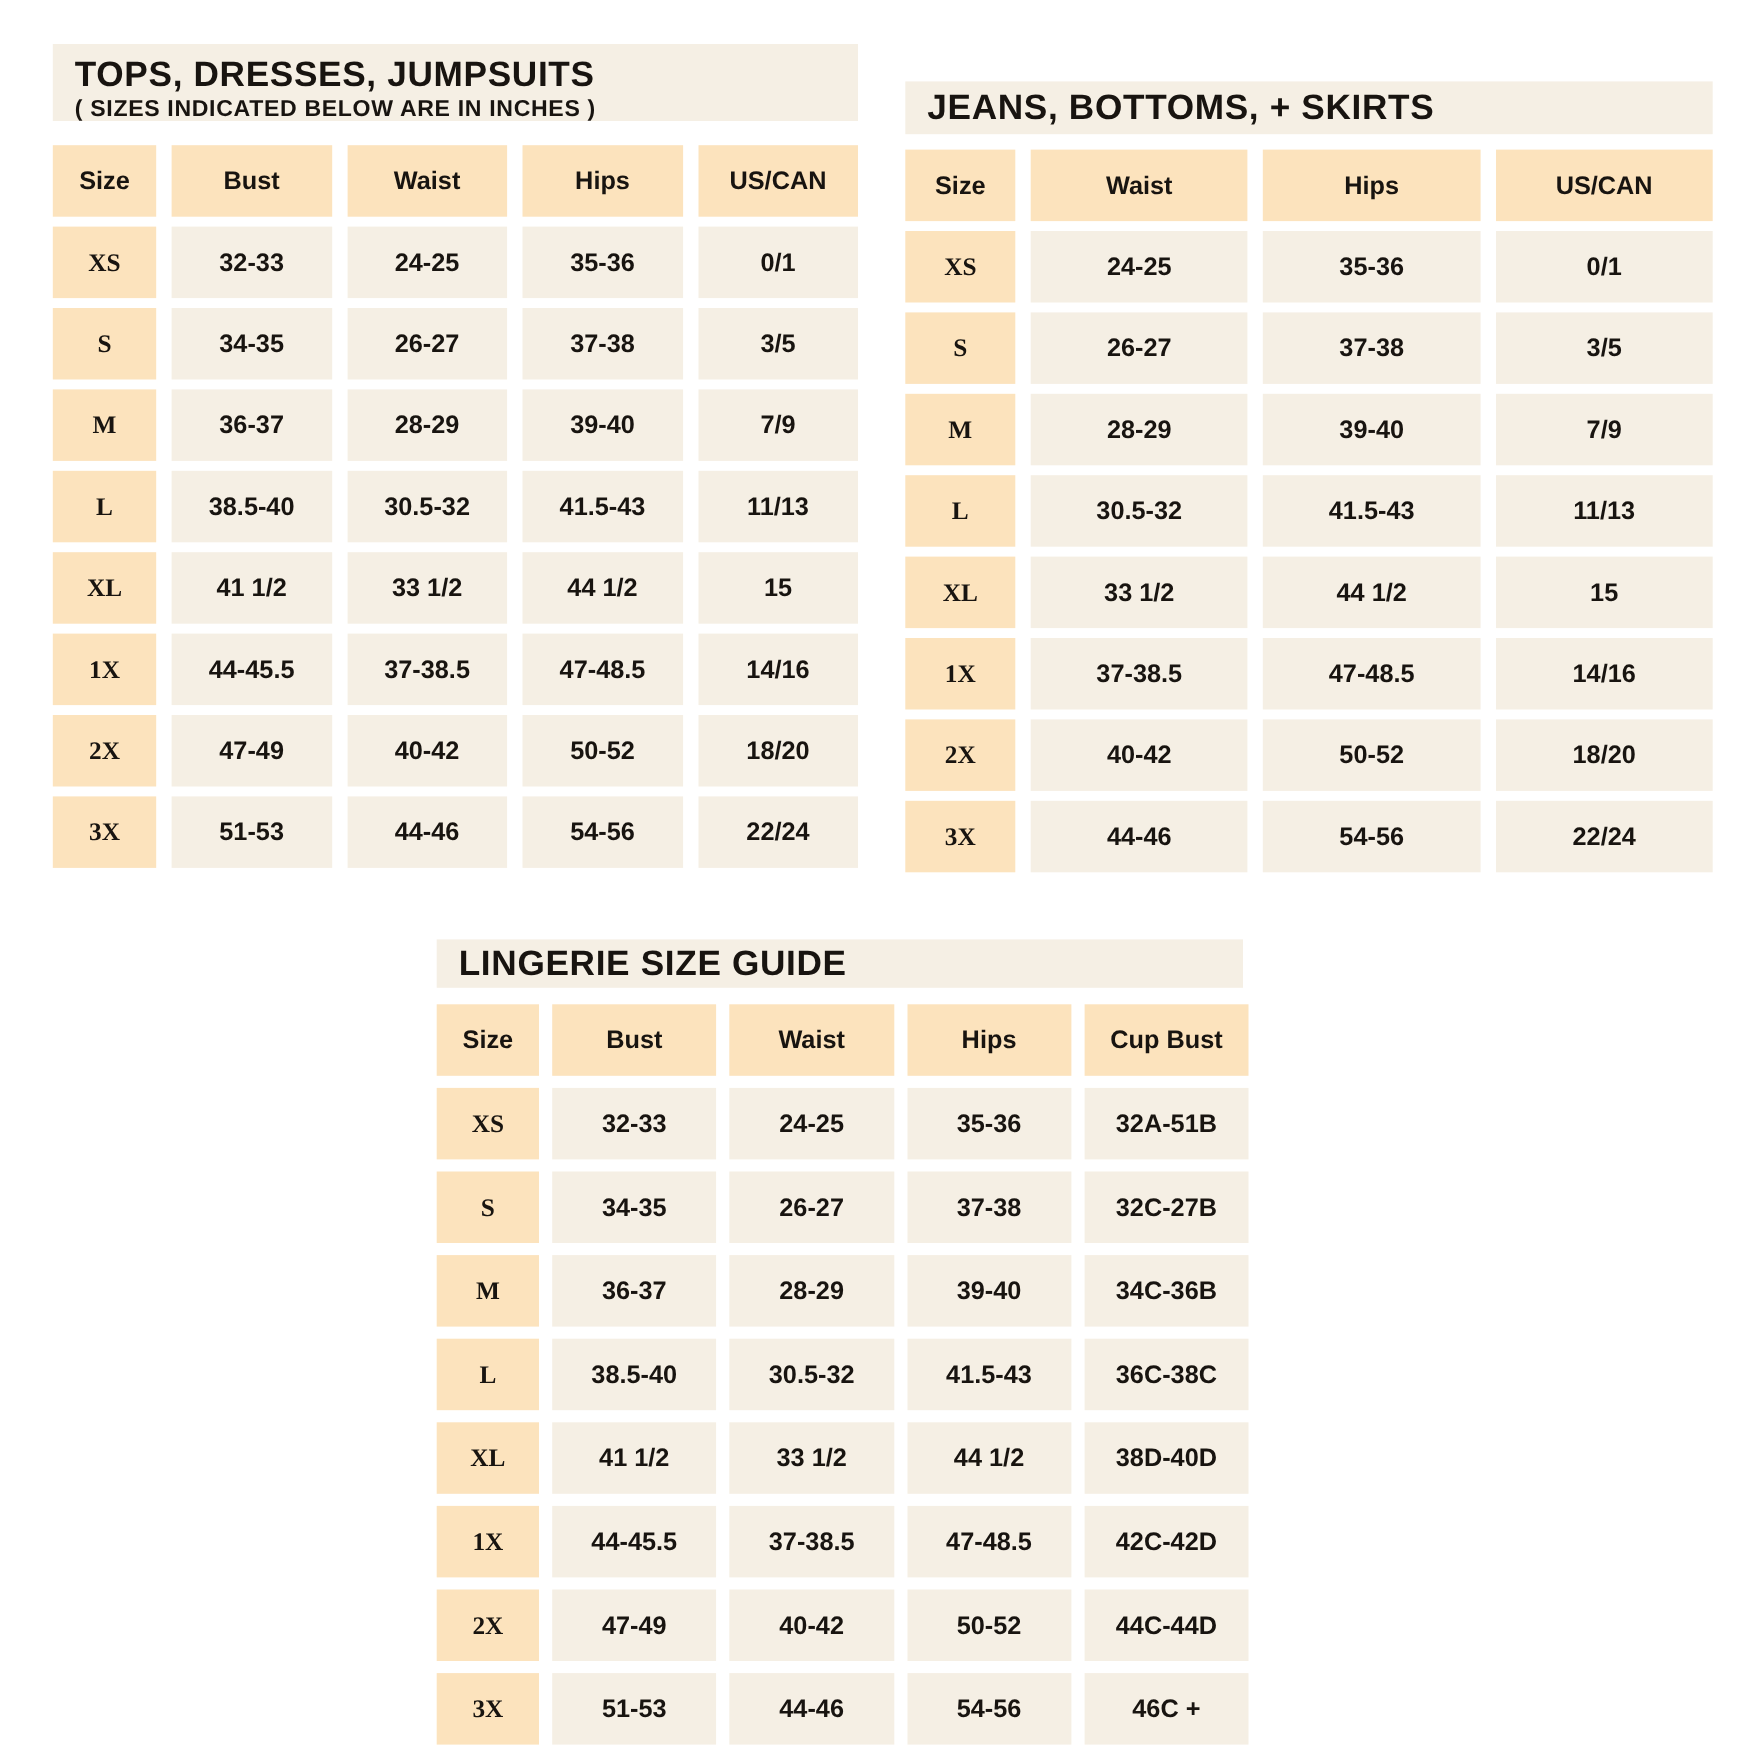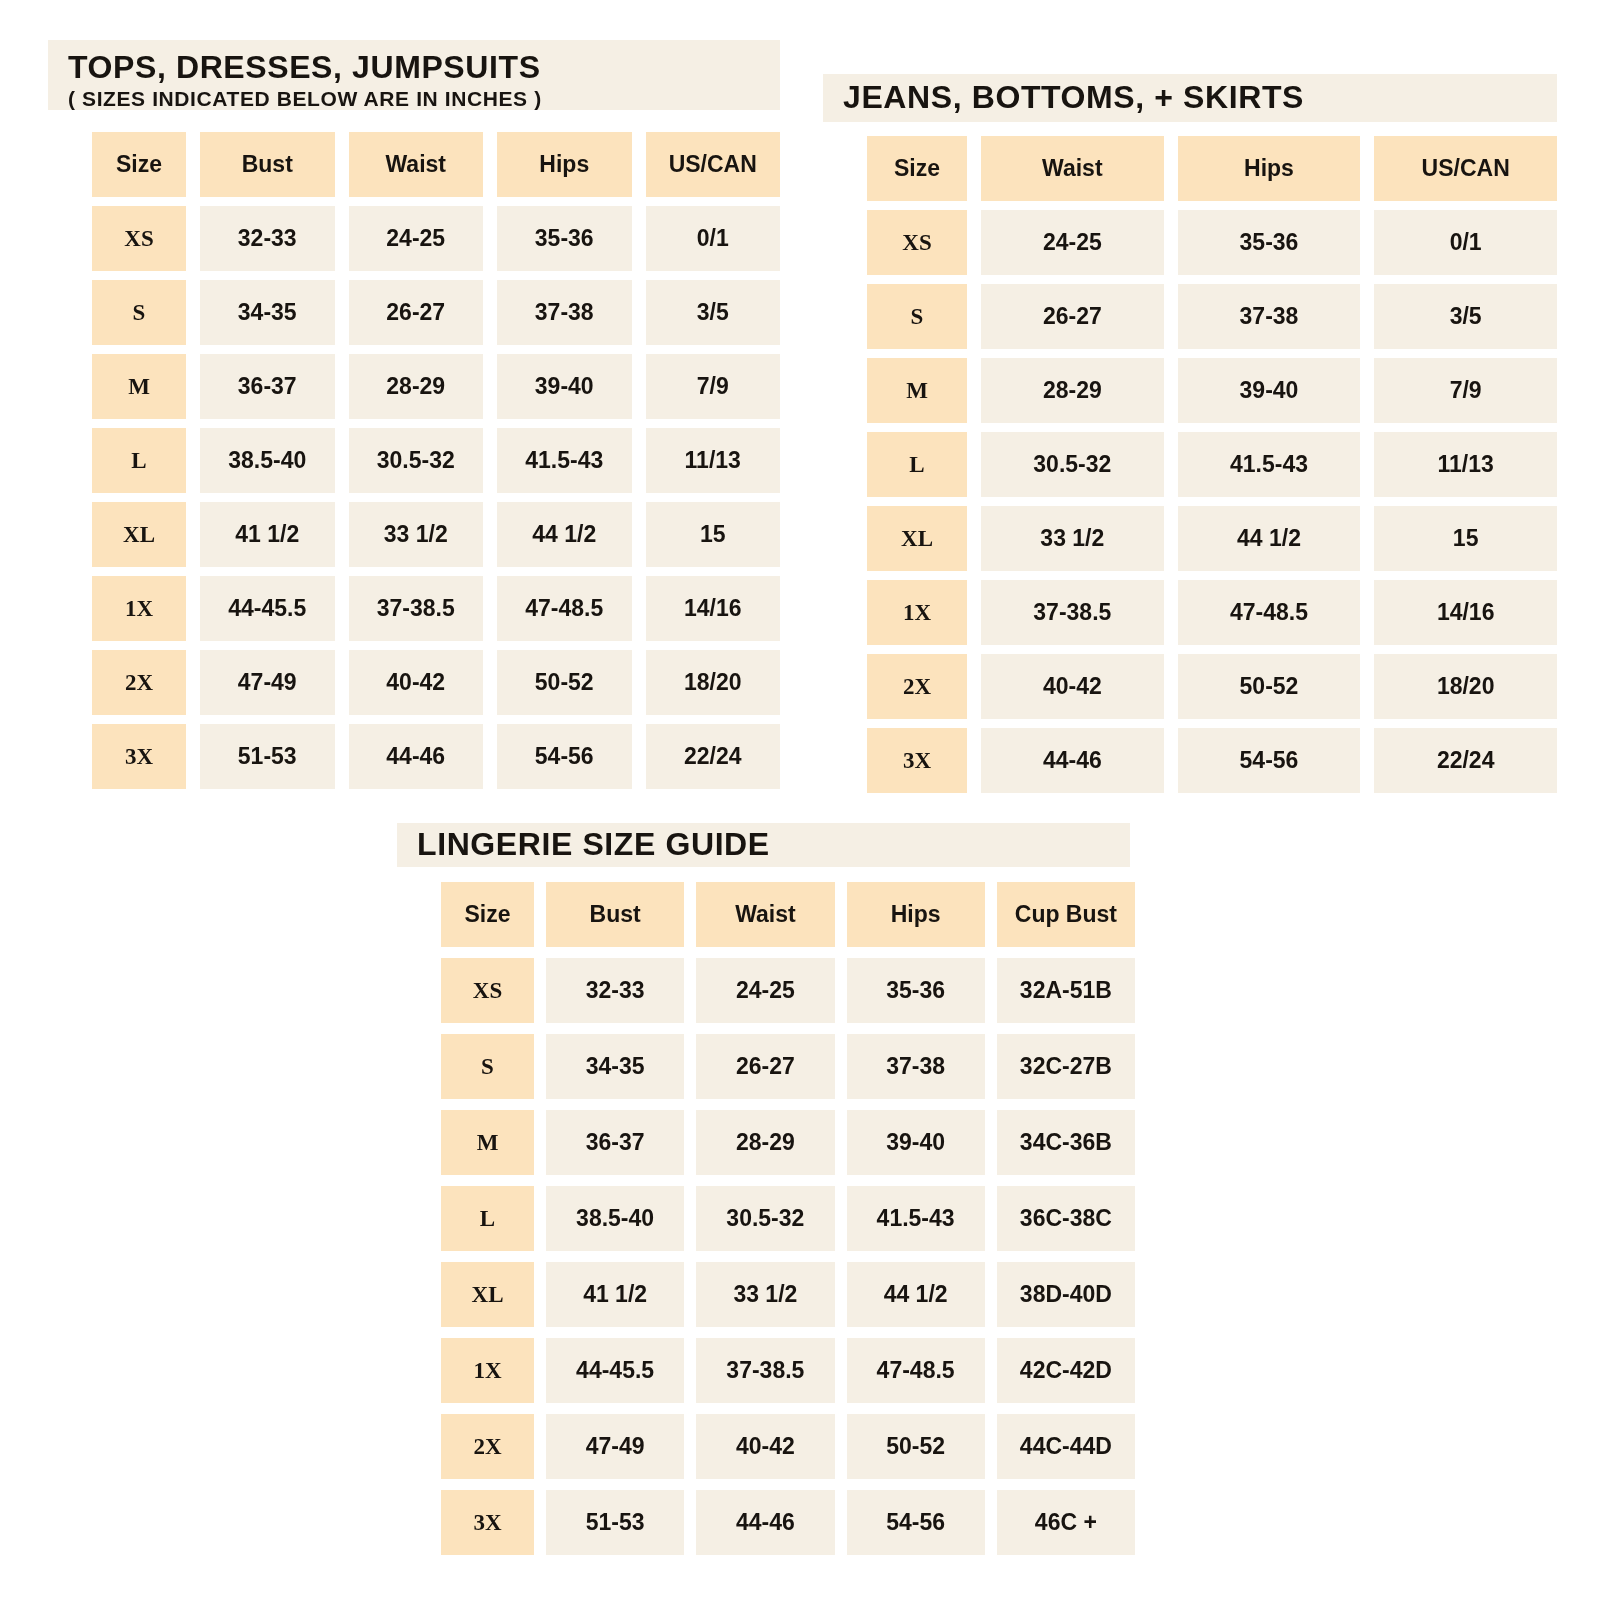--- a/index.html
+++ b/index.html
@@ -12,37 +12,37 @@
   body{
     width:1600px;height:1600px;background:var(--bg);
     font-family:"Liberation Sans", sans-serif;color:var(--ink);
     overflow:hidden;
   }
   .canvas{position:relative;width:1600px;height:1600px;background:var(--bg);}
 
   .size-table{position:absolute;}
   #t-tops{left:48px;top:40px;width:732px;}
   #t-jeans{left:823px;top:74px;width:734px;}
-  #t-ling{left:397px;top:823px;width:738px;}
+  #t-ling{left:397px;top:854px;width:738px;}
 
   .band{background:var(--cream);box-sizing:border-box;}
   #t-tops .band{height:70px;padding:10px 0 0 20px;}
   #t-jeans .band{height:48px;display:flex;align-items:center;padding-left:20px;width:734px;text-align:right;}
   #t-ling .band{height:44px;display:flex;align-items:center;padding-left:20px;width:733px;}
 
   .title{
     font-size:32px;font-weight:bold;letter-spacing:0.6px;
     line-height:1.1;white-space:nowrap;
   }
   .subtitle{
     font-size:21px;font-weight:bold;letter-spacing:0.6px;
     margin-top:2px;white-space:nowrap;
   }
 
-  .grid{display:grid;margin-left:44px;}
+  .grid{display:grid;}
   #t-tops .grid{grid-template-columns:94px repeat(4,1fr);column-gap:14px;row-gap:9px;margin-top:22px;}
   #t-jeans .grid{grid-template-columns:100px repeat(3,1fr);column-gap:14px;row-gap:9px;margin-top:14px;}
   #t-ling .grid{grid-template-columns:93px repeat(4,1fr);column-gap:12px;row-gap:11px;margin-top:15px;}
 
   .cell{
     height:65px;display:flex;align-items:center;justify-content:center;
     font-size:23px;font-weight:bold;color:var(--ink);
     background:var(--cream);white-space:nowrap;
   }
   .cell.head{background:var(--peach);}

